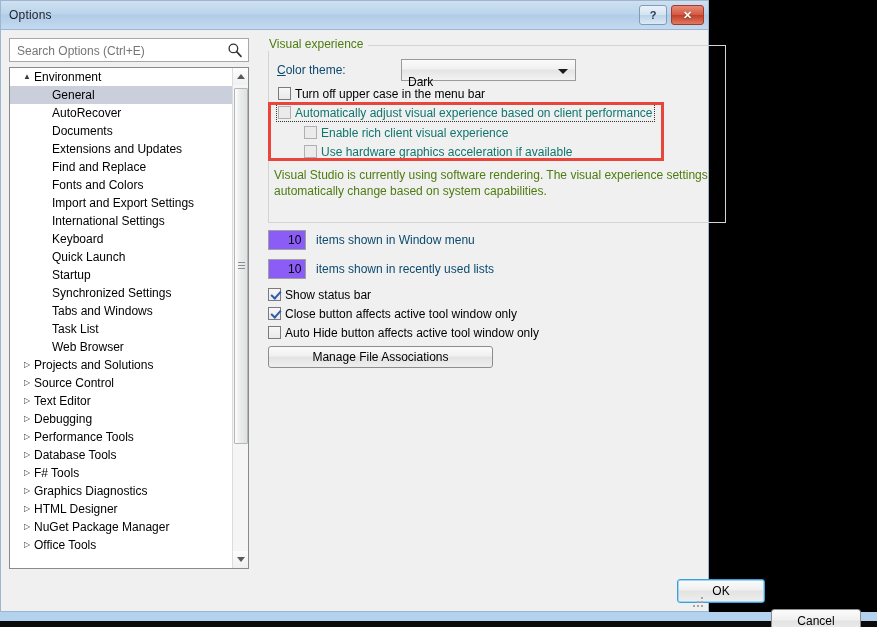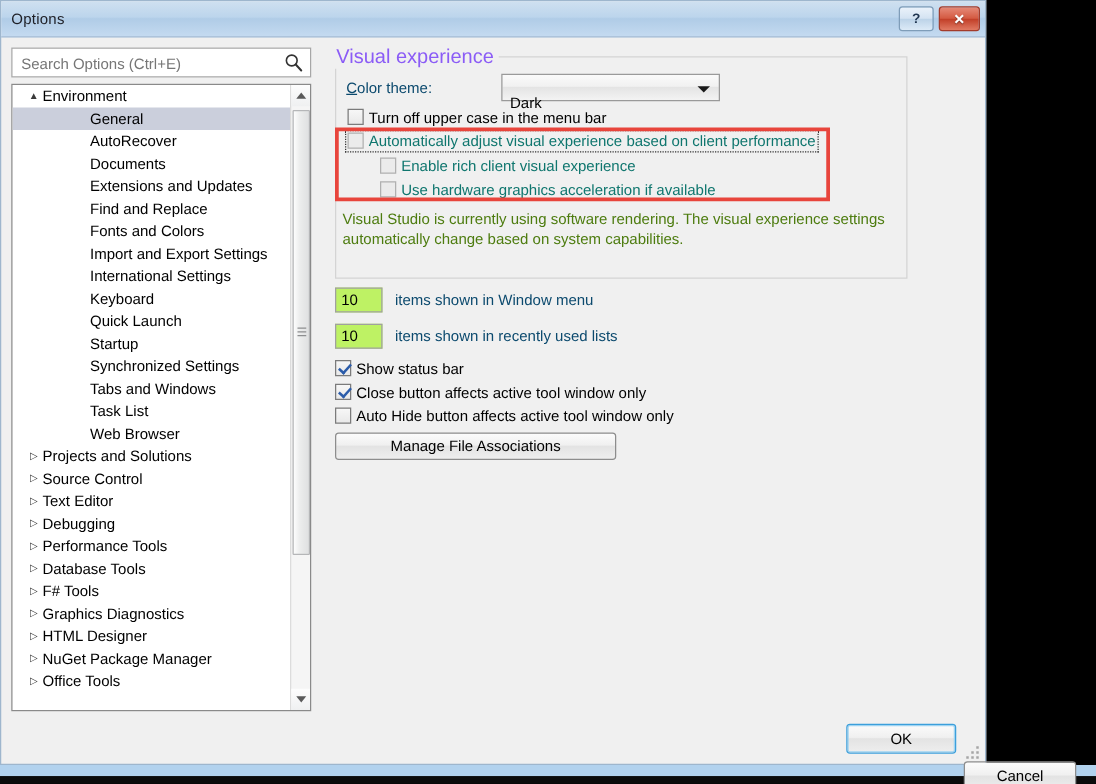--- a/index.html
+++ b/index.html
@@ -33,21 +33,21 @@
     position: absolute;
     left: 0; top: 621px;
     width: 877px; height: 6px;
     background: #0b0b0b;
   }
 
   
   .dialog {
     position: absolute;
     left: 0; top: 0;
-    width: 789px;
+    width: 709px;
     height: 612px;
     background: #f0f0f0;
     border: 1px solid #9eb6cd;
     box-sizing: border-box;
   }
   .titlebar {
     position: absolute;
     left: 0; top: 0;
     width: 100%;
     height: 29px;
@@ -148,21 +148,21 @@
   }
   .tree-row .twisty {
     display: inline-block;
     width: 14px;
     text-align: center;
     font-size: 8px;
     color: #3a3a3a;
     vertical-align: top;
   }
   .tree-row .lbl { display: inline-block; vertical-align: top; }
-  .tree-row.child { padding-left: 62px; }
+  .tree-row.child { padding-left: 42px; }
   .tree-row.root  { padding-left: 10px; }
 
   
   .tree-scroll {
     position: absolute;
     right: 0; top: 0;
     width: 16px;
     height: 100%;
     background: #f5f5f5;
     border-left: 1px solid #dcdcdc;
@@ -218,22 +218,22 @@
     height: 188px;
     border: 1px solid #d4d4d4;
     box-sizing: border-box;
     background: transparent;
   }
   .group-legend {
     position: absolute;
     left: 264px; top: 36px;
     background: #f0f0f0;
     padding: 0 4px;
-    font-size: 16px;
-    color: #8b5cf6;
+    font-size: 12px;
+    color: #4d7c0f;
   }
   .row-label {
     position: absolute;
     font-size: 12px;
     color: #0c4a6e;
   }
   .u { text-decoration: underline; }
 
   .combo {
     position: absolute;
@@ -301,26 +301,26 @@
     height: 52px;
     font-size: 12px;
     line-height: 16px;
     color: #4d7c0f;
   }
 
   .numbox {
     position: absolute;
     width: 38px;
     height: 20px;
-    background: #bef264;
+    background: #8b5cf6;
     border: 1px solid #a0a0a0;
     box-sizing: border-box;
     font-size: 12px;
     line-height: 18px;
-    padding-left: 4px;
+    padding-left: 19px;
   }
 
   .btn {
     position: absolute;
     border: 1px solid #8d8d8d;
     border-radius: 3px;
     box-sizing: border-box;
     background: linear-gradient(to bottom, #fbfbfb 0%, #f0f0f0 45%, #e3e3e3 50%, #eeeeee 100%);
     font-family: "Liberation Sans", sans-serif;
     font-size: 12px;

